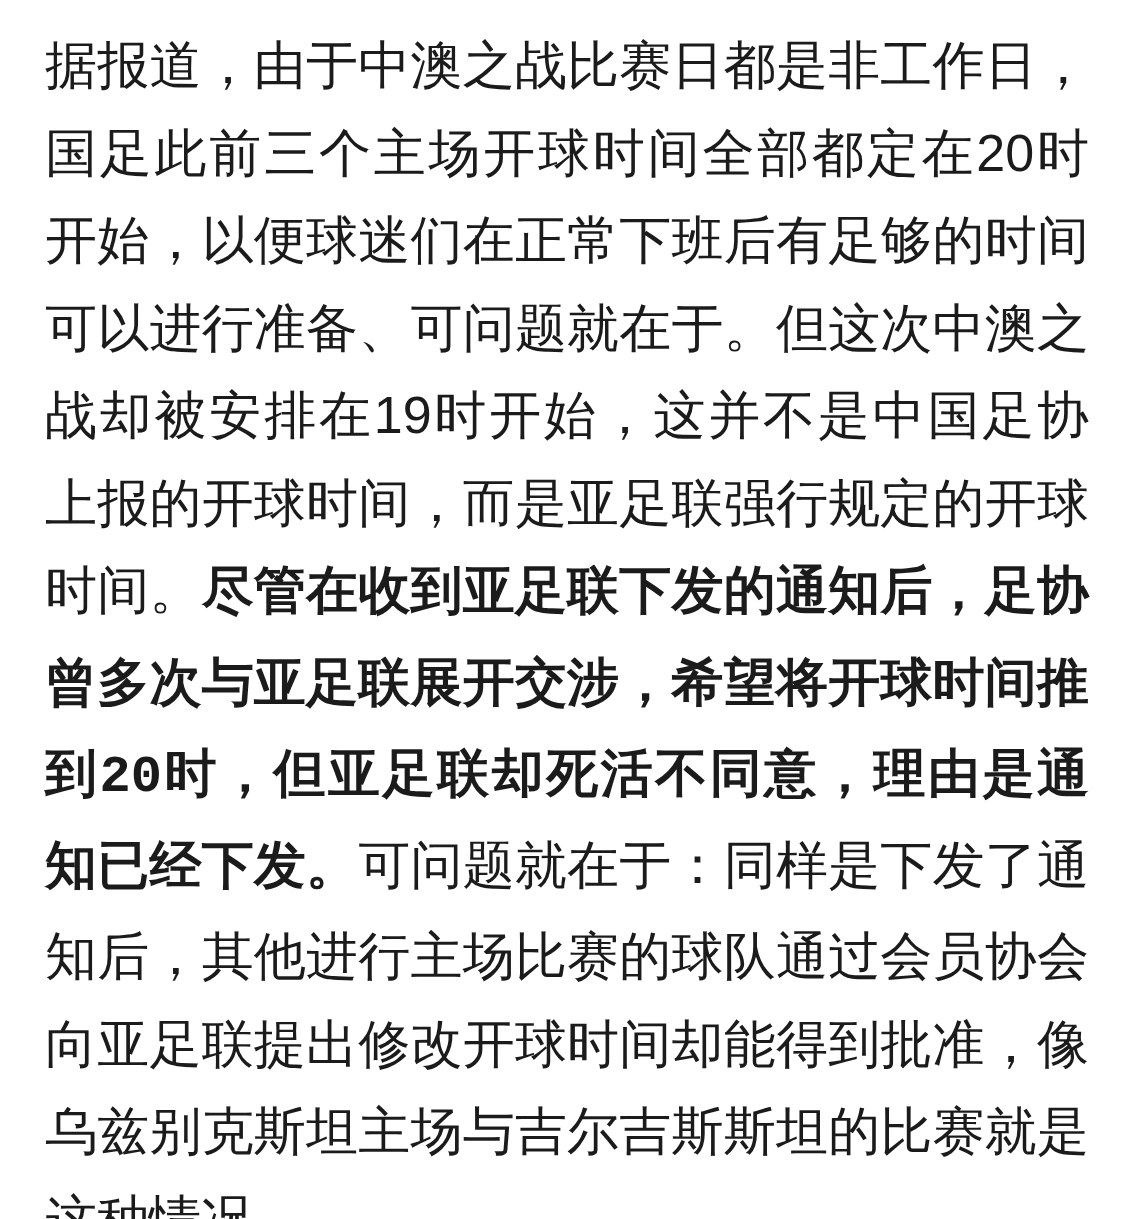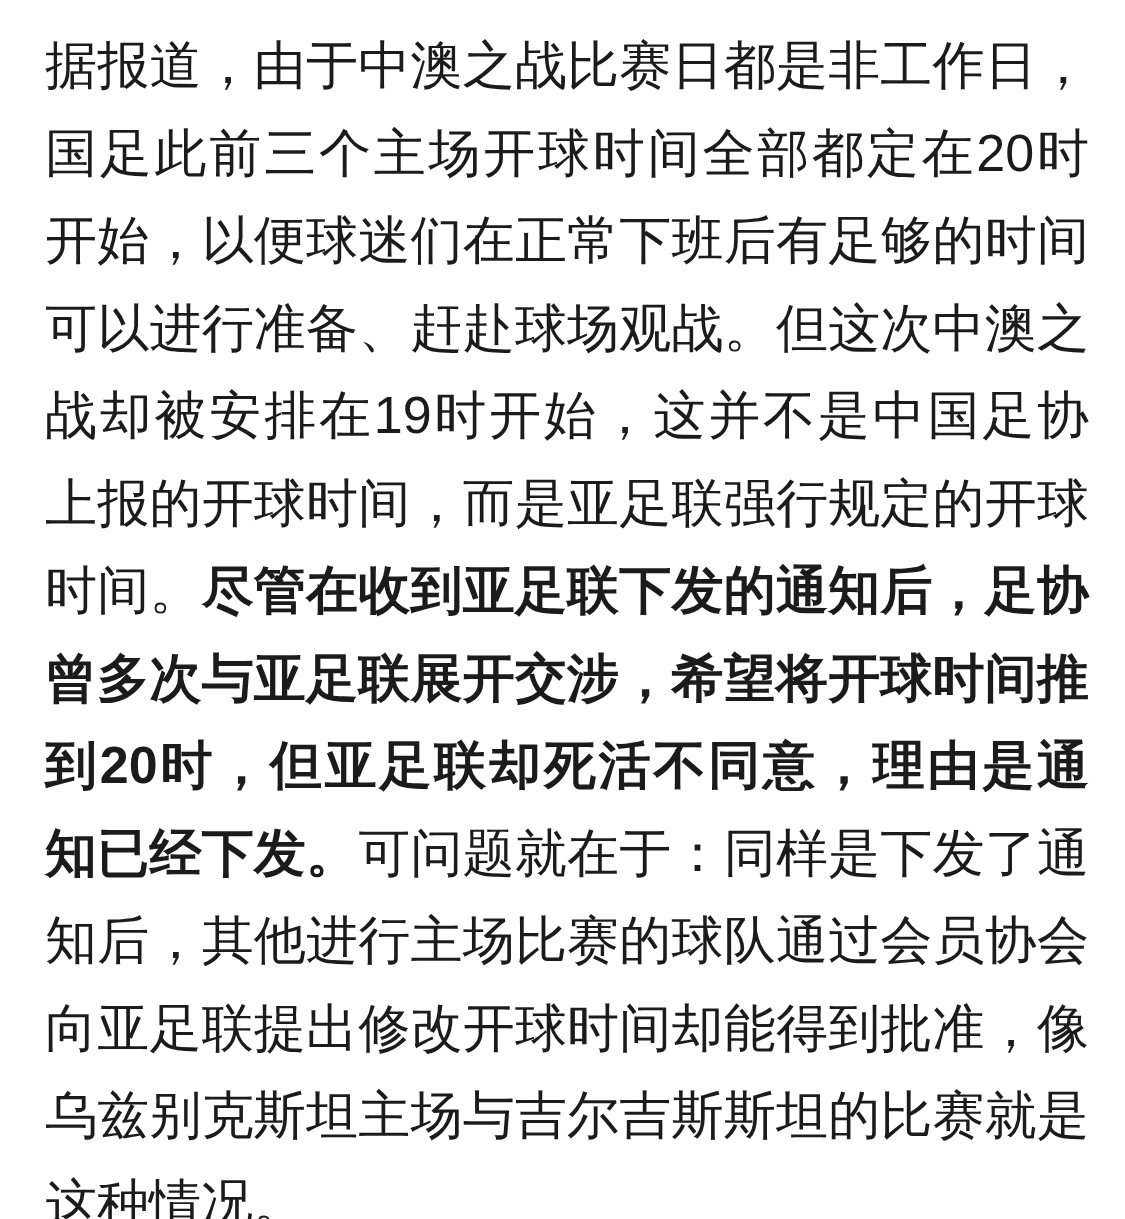--- a/index.html
+++ b/index.html
@@ -31,20 +31,21 @@
     text-align: justify;
     text-justify: inter-ideograph;
     line-break: strict;
     word-break: normal;
   }
   .seg {
     font-weight: 400;
   }
   .seg-bold {
     font-weight: 700;
+    font-family: Liberation Mono, monospace;
   }
 </style>
 </head>
 <body>
 
 <main class="page">
-  <p class="article-paragraph"><span class="seg">据报道，由于中澳之战比赛日都是非工作日，国足此前三个主场开球时间全部都定在20时开始，以便球迷们在正常下班后有足够的时间可以进行准备、赶赴球场观战。但这次中澳之战却被安排在19时开始，这并不是中国足协上报的开球时间，而是亚足联强行规定的开球时间。</span><strong class="seg-bold">尽管在收到亚足联下发的通知后，足协曾多次与亚足联展开交涉，希望将开球时间推到20时，但亚足联却死活不同意，理由是通知已经下发。</strong><span class="seg">可问题就在于：同样是下发了通知后，其他进行主场比赛的球队通过会员协会向亚足联提出修改开球时间却能得到批准，像乌兹别克斯坦主场与吉尔吉斯斯坦的比赛就是这种情况。</span></p>
+  <p class="article-paragraph"><span class="seg">据报道，由于中澳之战比赛日都是非工作日，国足此前三个主场开球时间全部都定在20时开始，以便球迷们在正常下班后有足够的时间可以进行准备、可问题就在于。但这次中澳之战却被安排在19时开始，这并不是中国足协上报的开球时间，而是亚足联强行规定的开球时间。</span><strong class="seg-bold">尽管在收到亚足联下发的通知后，足协曾多次与亚足联展开交涉，希望将开球时间推到20时，但亚足联却死活不同意，理由是通知已经下发。</strong><span class="seg">可问题就在于：同样是下发了通知后，其他进行主场比赛的球队通过会员协会向亚足联提出修改开球时间却能得到批准，像乌兹别克斯坦主场与吉尔吉斯斯坦的比赛就是这种情况。</span></p>
 </main>
 
 </body></html>

